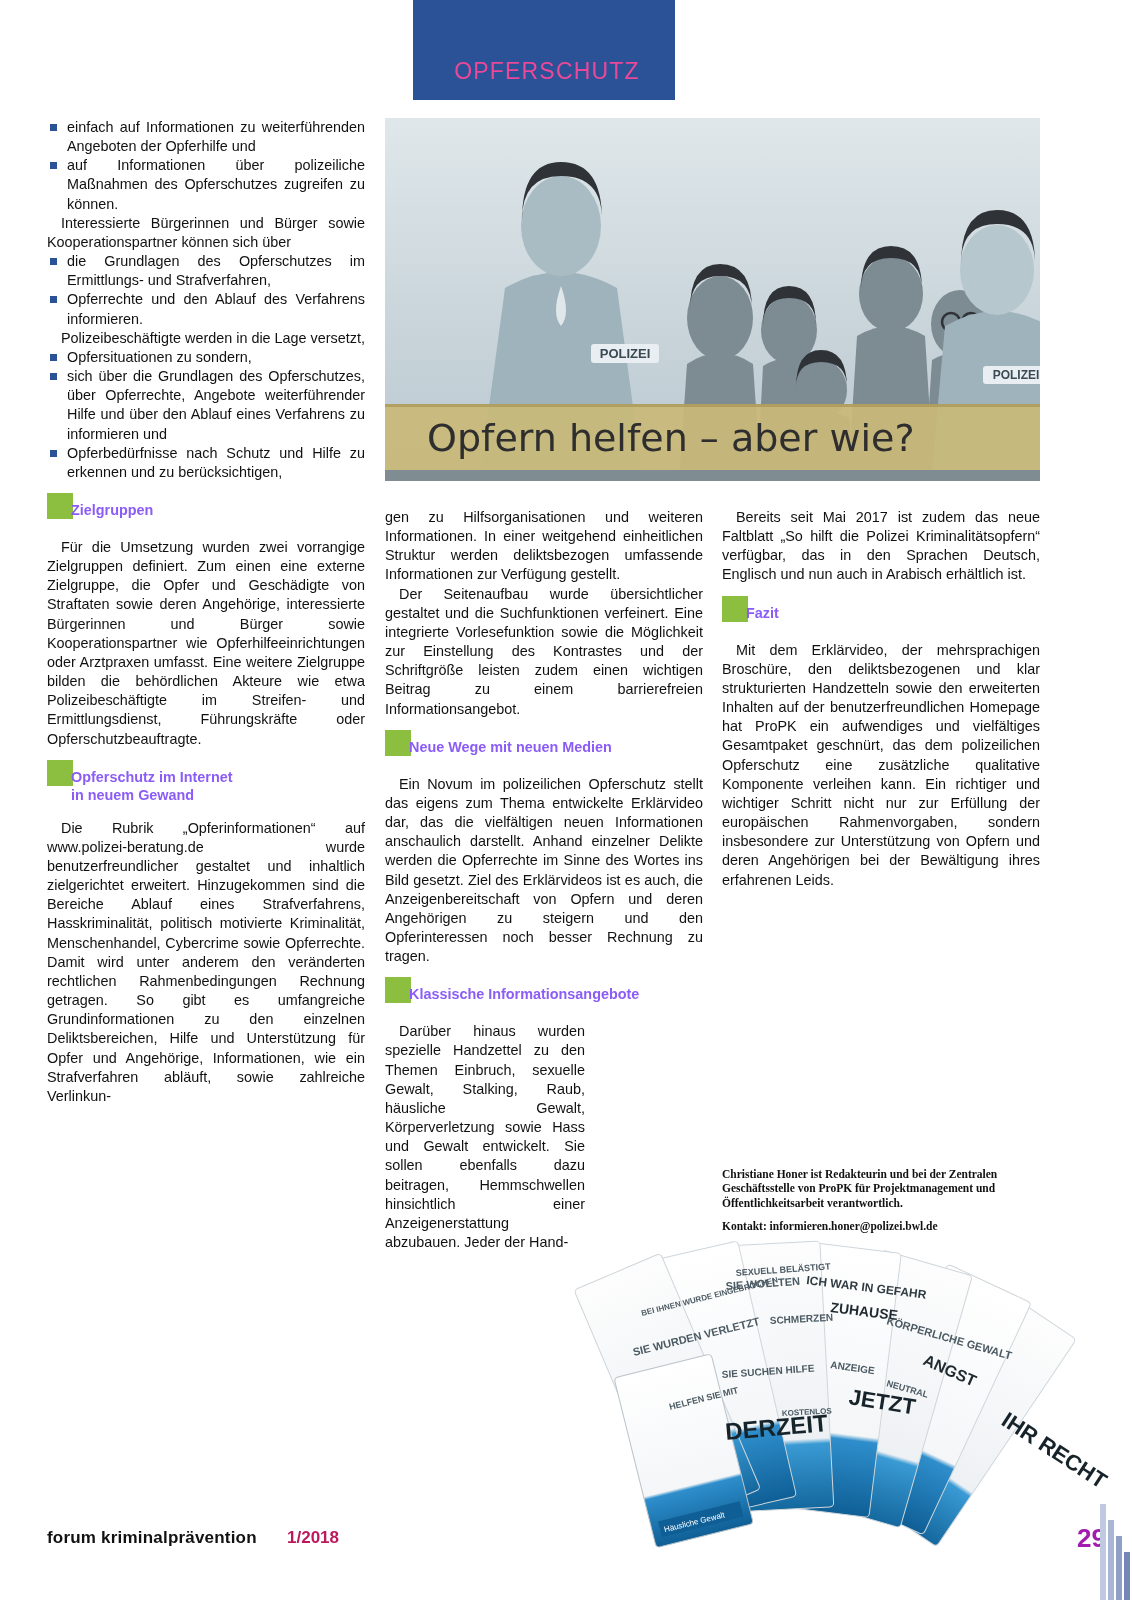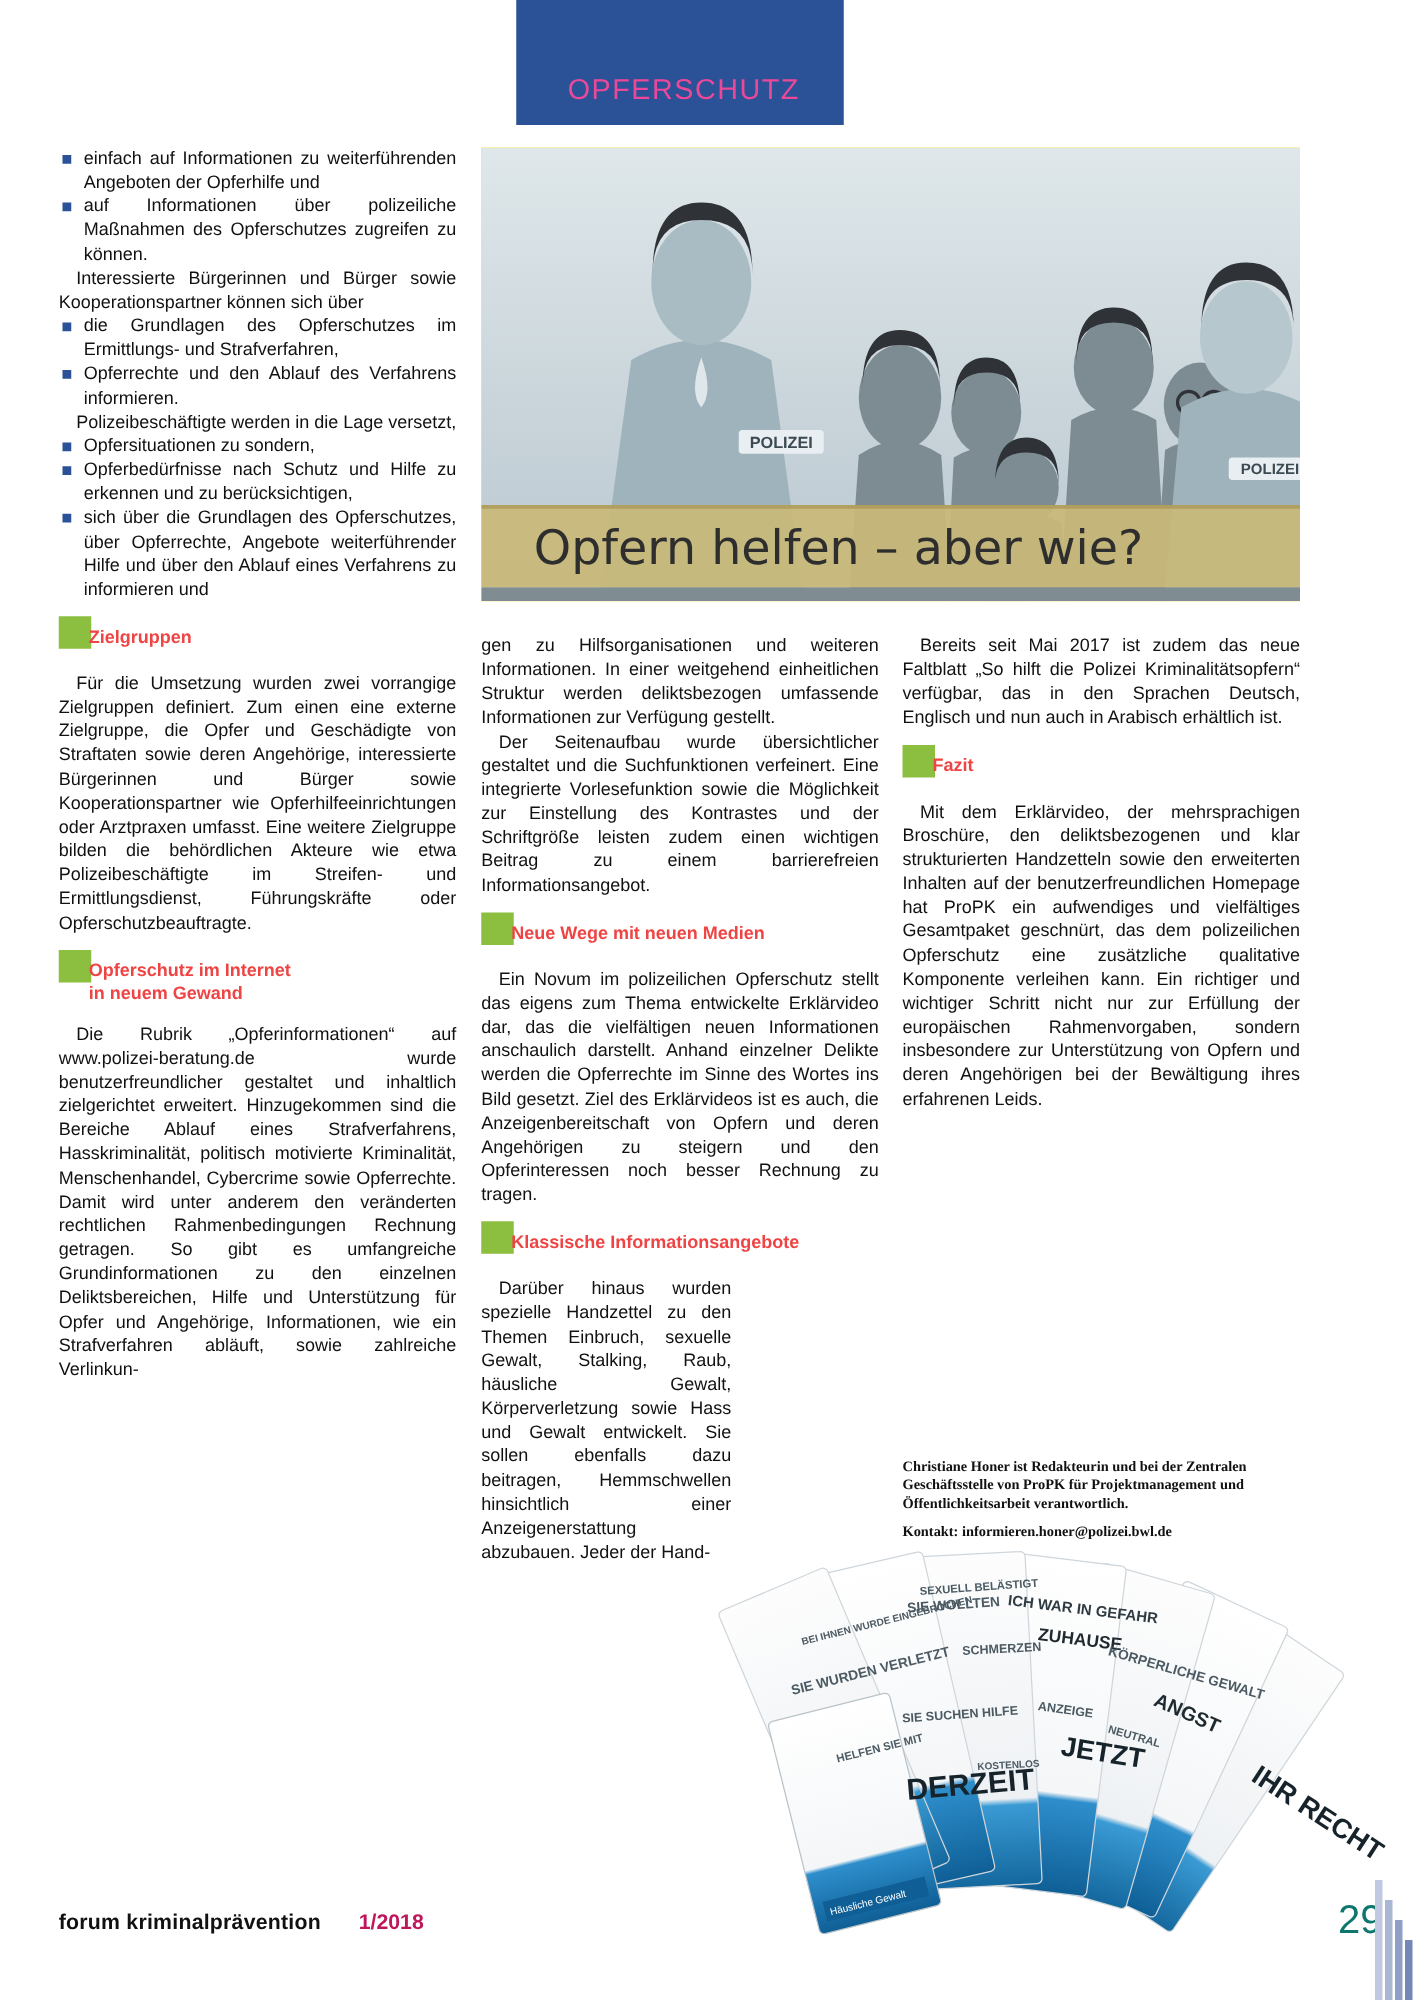--- a/index.html
+++ b/index.html
@@ -78,21 +78,21 @@
     left: 0;
     top: -6px;
     width: 26px;
     height: 26px;
     background: #8cbf3f;
   }
   .sec .txt {
     position: relative;
     left: 24px;
     top: 2px;
-    color: #ef4444;
+    color: #8b5cf6;
     font-weight: bold;
     font-size: 14.4px;
     line-height: 1.25;
     width: 290px;
     display: block;
   }
 
   
   .illu {
     position: absolute;
@@ -143,23 +143,23 @@
     left: 287px;
     bottom: 52px;
     font-size: 17px;
     font-weight: bold;
     color: #be185d;
   }
   .pageno {
     position: absolute;
     right: 26px;
     bottom: 46px;
-    font-size: 32px;
-    font-weight: normal;
-    color: #0f766e;
+    font-size: 26px;
+    font-weight: bold;
+    color: #a21caf;
   }
   .edge-bars {
     position: absolute;
     right: 0;
     bottom: 0;
     width: 40px;
     height: 120px;
   }
   .edge-bars i { position: absolute; bottom: 0; width: 6px; display: block; }
 </style>
@@ -239,22 +239,22 @@
 
   <ul class="bl">
     <li>die Grundlagen des Opferschutzes im Ermittlungs- und Strafverfahren,</li>
     <li>Opferrechte und den Ablauf des Verfahrens informieren.</li>
   </ul>
 
   <p class="indent">Polizeibeschäftigte werden in die Lage versetzt,</p>
 
   <ul class="bl">
     <li>Opfersituationen zu sondern,</li>
+    <li>sich über die Grundlagen des Opferschutzes, über Opferrechte, Angebote weiterführender Hilfe und über den Ablauf eines Verfahrens zu informieren und</li>
     <li>Opferbedürfnisse nach Schutz und Hilfe zu erkennen und zu berücksichtigen,</li>
-    <li>sich über die Grundlagen des Opferschutzes, über Opferrechte, Angebote weiterführender Hilfe und über den Ablauf eines Verfahrens zu informieren und</li>
   </ul>
 
   <div class="sec">
     <span class="sq"></span>
     <span class="txt">Zielgruppen</span>
   </div>
 
   <p class="indent">Für die Umsetzung wurden zwei vorrangige Zielgruppen definiert. Zum einen eine externe Zielgruppe, die Opfer und Geschädigte von Straftaten sowie deren Angehörige, interessierte Bürgerinnen und Bürger sowie Kooperationspartner wie Opferhilfeeinrichtungen oder Arztpraxen umfasst. Eine weitere Zielgruppe bilden die behördlichen Akteure wie etwa Polizeibeschäftigte im Streifen- und Ermittlungsdienst, Führungskräfte oder Opferschutzbeauftragte.</p>
 
   <div class="sec" style="min-height:40px">

